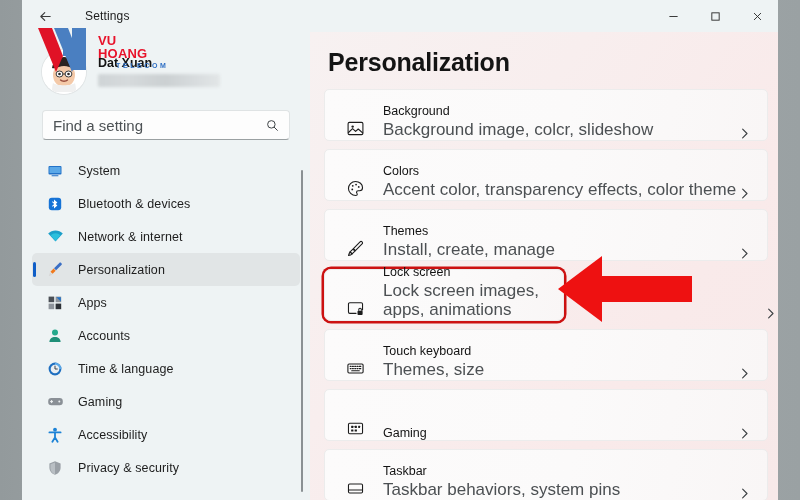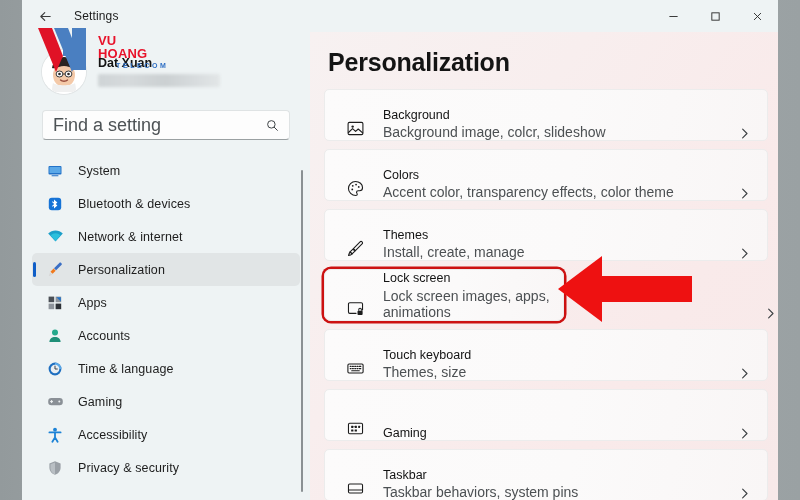--- a/index.html
+++ b/index.html
@@ -38,21 +38,21 @@
     width: 756px; height: 32px;
     background: #eef3f4;
     display: flex;
     align-items: center;
   }
   #titlebar-left {
     display: flex;
     align-items: center;
     height: 32px;
     padding-left: 8px;
-    gap: 14px;
+    gap: 25px;
   }
   .tb-back {
     width: 30px; height: 26px;
     display: flex; align-items: center; justify-content: center;
     color: #3b3b3b;
     border-radius: 4px;
   }
   .tb-title {
     font-size: 12px;
     color: #1b1b1b;
@@ -119,21 +119,21 @@
     border: 1px solid #dfe3e4;
     border-bottom: 1px solid #9aa0a2;
     border-radius: 4px;
     display: flex;
     align-items: center;
     padding: 0 10px;
   }
   #search-input {
     border: 0; outline: 0; background: transparent;
     font-family: "Liberation Sans", sans-serif;
-    font-size: 18px;
+    font-size: 15px;
     color: #1d4ed8;
     width: 190px;
   }
   #search-input::placeholder { color: #4d5255; }
   #search-icon { position: absolute; right: 10px; color: #3a3f42; display:flex; }
 
   
   #navlist {
     margin-top: 14px;
     padding: 0 10px 0 10px;
@@ -212,21 +212,21 @@
     flex: 0 0 24px;
     color: #1c1c1c;
   }
   .card-txt { margin-left: 16px; display: flex; flex-direction: column; gap: 2px; }
   .card-title {
     font-size: 12.5px;
     color: #131313;
     line-height: 1.15;
   }
   .card-sub {
-    font-size: 14px;
+    font-size: 17px;
     color: #4c5053;
     line-height: 1.15;
   }
   .card-chev {
     position: absolute;
     right: 16px;
     color: #3a3e41;
     display: flex;
   }
   .card.highlight {

